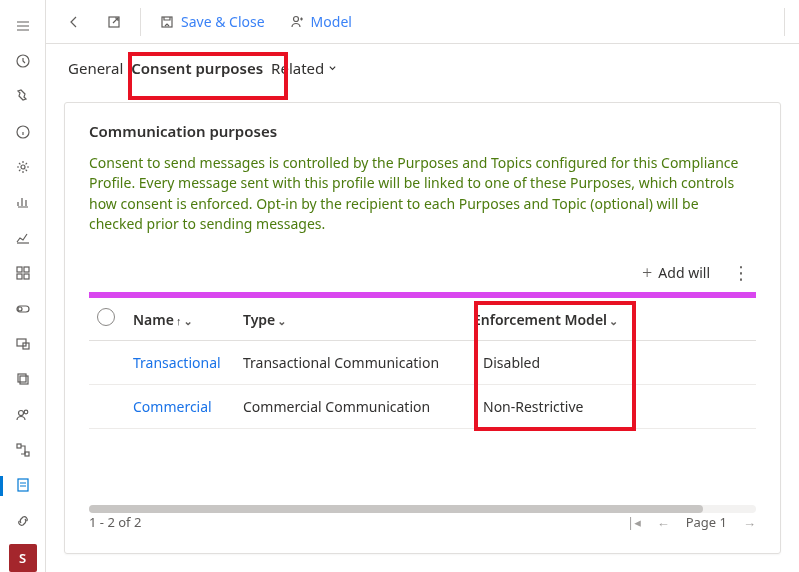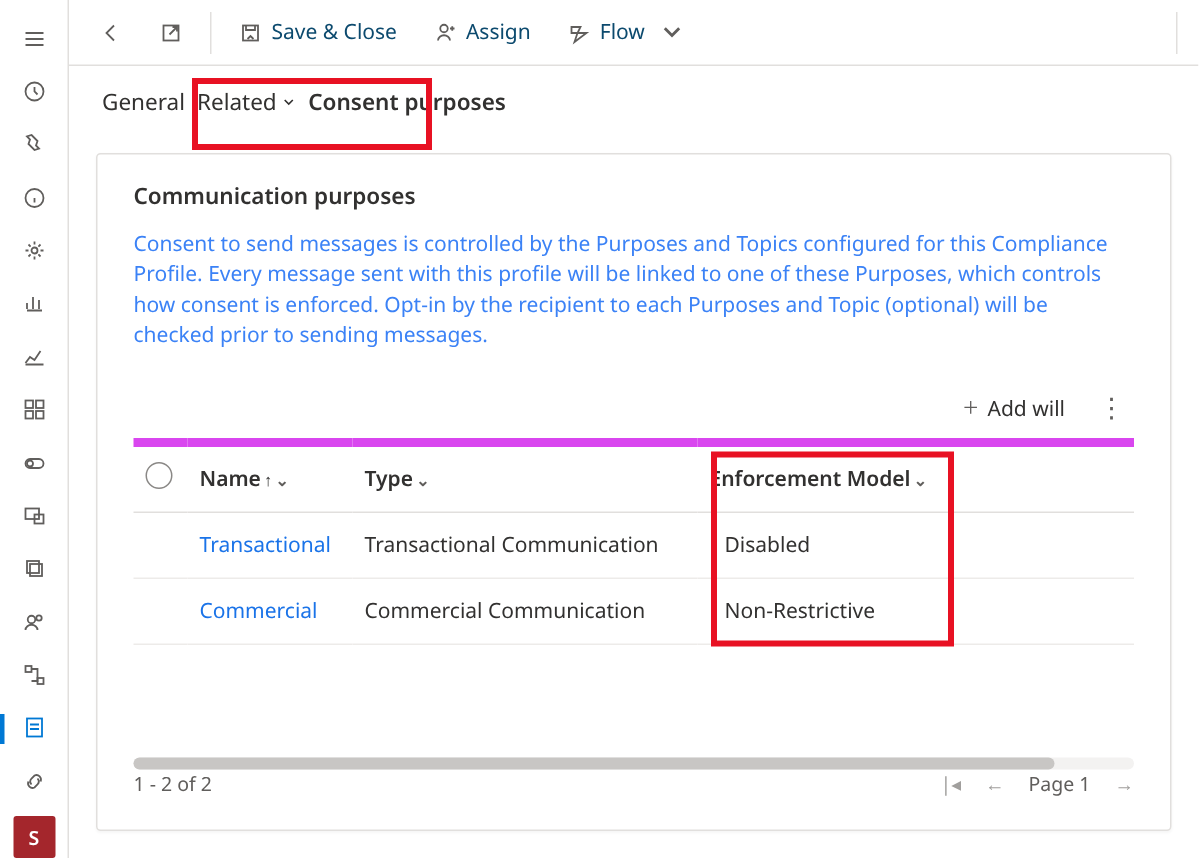--- a/index.html
+++ b/index.html
@@ -5,32 +5,32 @@
   * { box-sizing: border-box; margin: 0; padding: 0; font-family: "Segoe UI", system-ui, -apple-system, sans-serif; }
   body { width: 799px; height: 572px; background: #fff; overflow: hidden; display: flex; color: #323130; }
   .rail { width: 46px; border-right: 1px solid #e1dfdd; display: flex; flex-direction: column; align-items: center; padding-top: 8px; }
   .rail-item { width: 46px; height: 36px; display: flex; align-items: center; justify-content: center; color: #605e5c; cursor: pointer; position: relative; }
   .rail-item svg { width: 16px; height: 16px; }
   .rail-active-mark { position: absolute; left: 0; top: 8px; width: 3px; height: 20px; background: #0078d4; }
   .rail-app { width: 28px; height: 28px; background: #a4262c; color: #fff; font-weight: 600; display: flex; align-items: center; justify-content: center; border-radius: 2px; margin-top: 6px; font-size: 13px;}
   .main { flex: 1; display: flex; flex-direction: column; height: 100%; }
   .cmdbar { height: 44px; border-bottom: 1px solid #e1dfdd; display: flex; align-items: center; padding: 0 10px; gap: 4px; }
   .cmdbar .spacer { flex: 1; }
-  .cmd-btn { display: flex; align-items: center; gap: 6px; padding: 4px 10px; height: 32px; font-size: 14px; color: #0c4a6e; cursor: pointer; border-radius: 2px; }
+  .cmd-btn { display: flex; align-items: center; gap: 6px; padding: 4px 10px; height: 32px; font-size: 14px; color: #3b82f6; cursor: pointer; border-radius: 2px; }
   .cmd-btn svg { width: 16px; height: 16px; color: #605e5c; }
   .divider-v { width: 1px; height: 28px; background: #e1dfdd; margin: 0 4px; }
   .tabs { height: 48px; display: flex; align-items: center; padding: 0 18px; font-size: 15px; position: relative; }
   .tab { height: 48px; display: flex; align-items: center; cursor: pointer; color: #323130; }
   .tab.active { font-weight: 600; }
   .tabwrap { position: relative; padding: 0 4px;}
   .highlight { position: absolute; border: 4px solid #e81123; pointer-events: none; }
   .content-wrap { flex: 1; padding: 10px 18px 18px 18px; overflow: hidden; }
   .card { border: 1px solid #e1dfdd; border-radius: 3px; box-shadow: 0 1px 2px rgba(0,0,0,0.04); padding: 18px 24px 22px 24px; height: 100%; display:flex; flex-direction:column;}
   .card h2 { font-size: 15px; font-weight: 600; margin-bottom: 12px; }
-  .card p.desc { font-size: 14px; color: #3b82f6; line-height: 1.45; margin-bottom: 22px; }
+  .card p.desc { font-size: 14px; color: #4d7c0f; line-height: 1.45; margin-bottom: 22px; }
   .list-cmd { display: flex; justify-content: flex-end; align-items: center; gap: 16px; padding-right: 0px; margin-bottom: 4px;}
   .list-cmd .add { display: flex; align-items: center; gap: 6px; font-size: 14px; color: #323130; cursor: pointer; }
   .list-cmd .more { padding: 4px 6px; cursor: pointer; color: #605e5c; font-size: 18px; }
   table { width: 100%; border-collapse: collapse; font-size: 14px; }
   thead th { text-align: left; font-weight: 600; padding: 10px 8px; border-top: 6px solid #d946ef; border-bottom: 1px solid #e1dfdd; color: #323130; white-space: nowrap;}
   tbody td { padding: 12px 8px; border-bottom: 1px solid #edebe9; }
   .checkbox-cell { width: 36px; }
   .circle-check { width: 18px; height: 18px; border: 1px solid #8a8886; border-radius: 50%; display: inline-block; }
   .link { color: #1a73e8; cursor: pointer; text-decoration: none; }
   .col-name { width: 110px; }
@@ -164,51 +164,42 @@
           <rect x="3" y="3" width="10" height="10"></rect>
           <path d="M5 3v3h6V3M6 12l2-2 2 2"></path>
         </svg>
         <span>Save &amp; Close</span>
       </div>
     <div class="cmd-btn">
         <svg viewBox="0 0 16 16">
           <circle cx="7" cy="5" r="2.5"></circle>
           <path d="M3 13c0-2 2-3.5 4-3.5s4 1.5 4 3.5M11 5h3M12.5 3.5v3"></path>
         </svg>
-        <span>Assign</span>
-      </div>
-    <div class="cmd-btn">
-        <svg viewBox="0 0 16 16">
-          <path d="M3 4h6l-2 4h6l-8 6 2-6H3z"></path>
-        </svg>
-        <span>Flow</span>
-        <svg class="chev-dd" viewBox="0 0 10 10">
-          <path d="M2 3l3 3 3-3"></path>
-        </svg>
+        <span>Model</span>
       </div>
     <div class="spacer"></div>
     <div class="divider-v"></div>
   </div>
 
   <div class="tabs">
     <div class="tabwrap">
         <div class="tab">General</div>
       </div>
+    <div class="tabwrap" style="position:relative">
+      <div class="tab active">Consent purposes</div>
+      <div class="underline"></div>
+    </div>
     <div class="tabwrap">
         <div class="tab">
           <span>Related</span>
           <svg class="chev-dd" viewBox="0 0 10 10">
             <path d="M2 3l3 3 3-3"></path>
           </svg>
         </div>
       </div>
-    <div class="tabwrap" style="position:relative">
-      <div class="tab active">Consent purposes</div>
-      <div class="underline"></div>
-    </div>
   </div>
 
   <div class="highlight" style="left:128px; top:52px; width:160px; height:48px;"></div>
 
   <div class="content-wrap">
     <section class="card">
       <h2>Communication purposes</h2>
       <p class="desc">Consent to send messages is controlled by the Purposes and Topics configured for this Compliance Profile. Every message sent with this profile will be linked to one of these Purposes, which controls how consent is enforced. Opt-in by the recipient to each Purposes and Topic (optional) will be checked prior to sending messages.</p>
 
       <div class="list-cmd">

